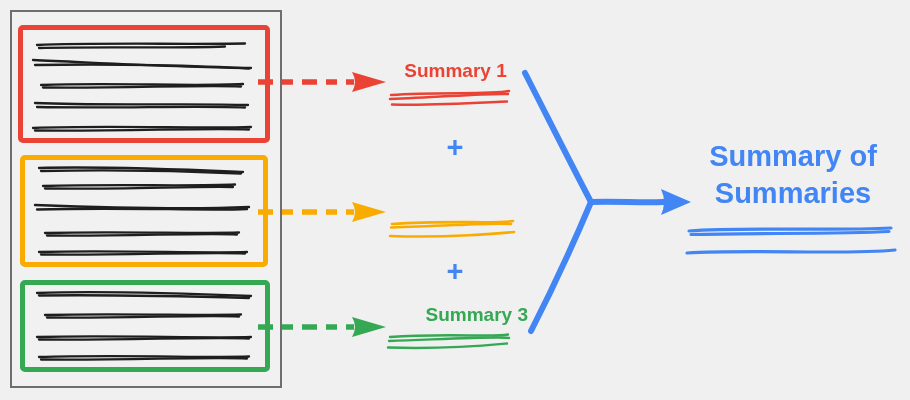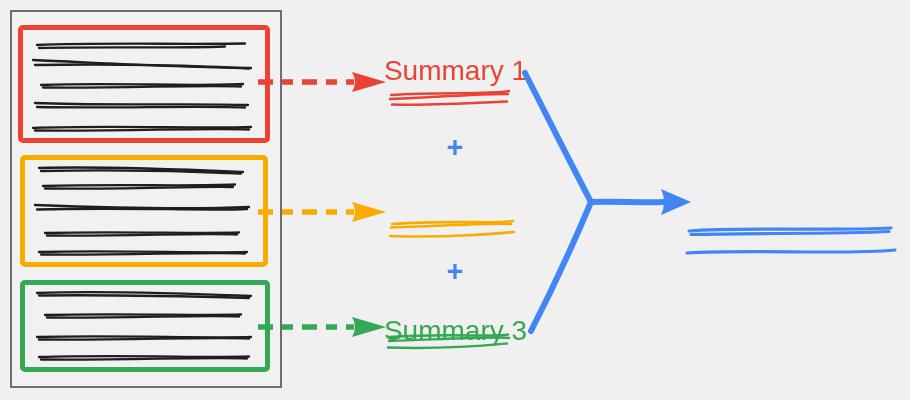--- a/index.html
+++ b/index.html
@@ -36,21 +36,21 @@
   .chunk-green{left:20px;top:280px;width:250px;height:92px;border-color:#34A853;}
 
   .ink{stroke:#1e1e1e;stroke-width:2.3;fill:none;stroke-linecap:round;}
 
   
   .dash-arrow{width:140px;height:26px;}
 
   
   .sum-label{
     width:145px;height:26px;
-    font-size:28px;font-weight:400;
+    font-size:19px;font-weight:700;
     text-align:center;line-height:26px;
     letter-spacing:0px;
     white-space:nowrap;
   }
   .red-t{color:#EA4335;}
   .yellow-t{color:#F9AB00;}
   .green-t{color:#34A853;}
 
   .plus{
     width:44px;height:30px;
@@ -149,33 +149,34 @@
   <div class="abs plus" style="left:433px;top:132px;">+</div>
 
   <svg class="abs" style="left:388px;top:216px;" width="128" height="28" viewBox="0 0 128 28">
     <path class="scrib scrib-yellow" d="M4,8 C60,4 112,8 125,5"></path>
     <path class="scrib scrib-yellow" d="M3,11.5 C60,10 110,6 123,8"></path>
     <path class="scrib scrib-yellow" d="M2,20 C60,22 112,17.5 126,16"></path>
   </svg>
 
   <div class="abs plus" style="left:433px;top:256px;">+</div>
 
-  <div class="abs sum-label green-t" style="left:383px;top:318px;">Summary 3</div>
+  <div class="abs sum-label green-t" style="left:383px;top:302px;text-align:right;">Summary 3</div>
   <svg class="abs" style="left:386px;top:330px;" width="126" height="28" viewBox="0 0 126 28">
     <path class="scrib scrib-green" d="M4,7 C60,3 110,7.5 122,4.5"></path>
     <path class="scrib scrib-green" d="M3,11 C60,9 114,6 123,8"></path>
     <path class="scrib scrib-green" d="M2,17.5 C60,19.5 110,14.5 121,13.5"></path>
   </svg>
 
   <svg class="abs" style="left:515px;top:60px;" width="185" height="290" viewBox="0 0 185 290">
     <path class="merge" d="M10,13 C32,56 56,104 76,142"></path>
     <path class="merge" d="M16,271 C38,228 60,180 76,142"></path>
     <path class="merge" d="M76,142 C100,141 126,143 148,142"></path>
     <path d="M146,129 L176,142 L146,155 Q152,142 146,129 Z" fill="#4285F4"></path>
   </svg>
 
+  <div class="abs result-label">Summary of Summaries</div>
   <svg class="abs" style="left:683px;top:222px;" width="215" height="40" viewBox="0 0 215 40">
     <path class="scrib scrib-blue" d="M6,9 C60,5 150,9 208,6"></path>
     <path class="scrib scrib-blue" d="M8,12.5 C70,11 160,12 206,9.5"></path>
     <path class="scrib scrib-blue" d="M4,31 C70,27 160,33 212,28"></path>
   </svg>
 
 </div>
 
 </body></html>

